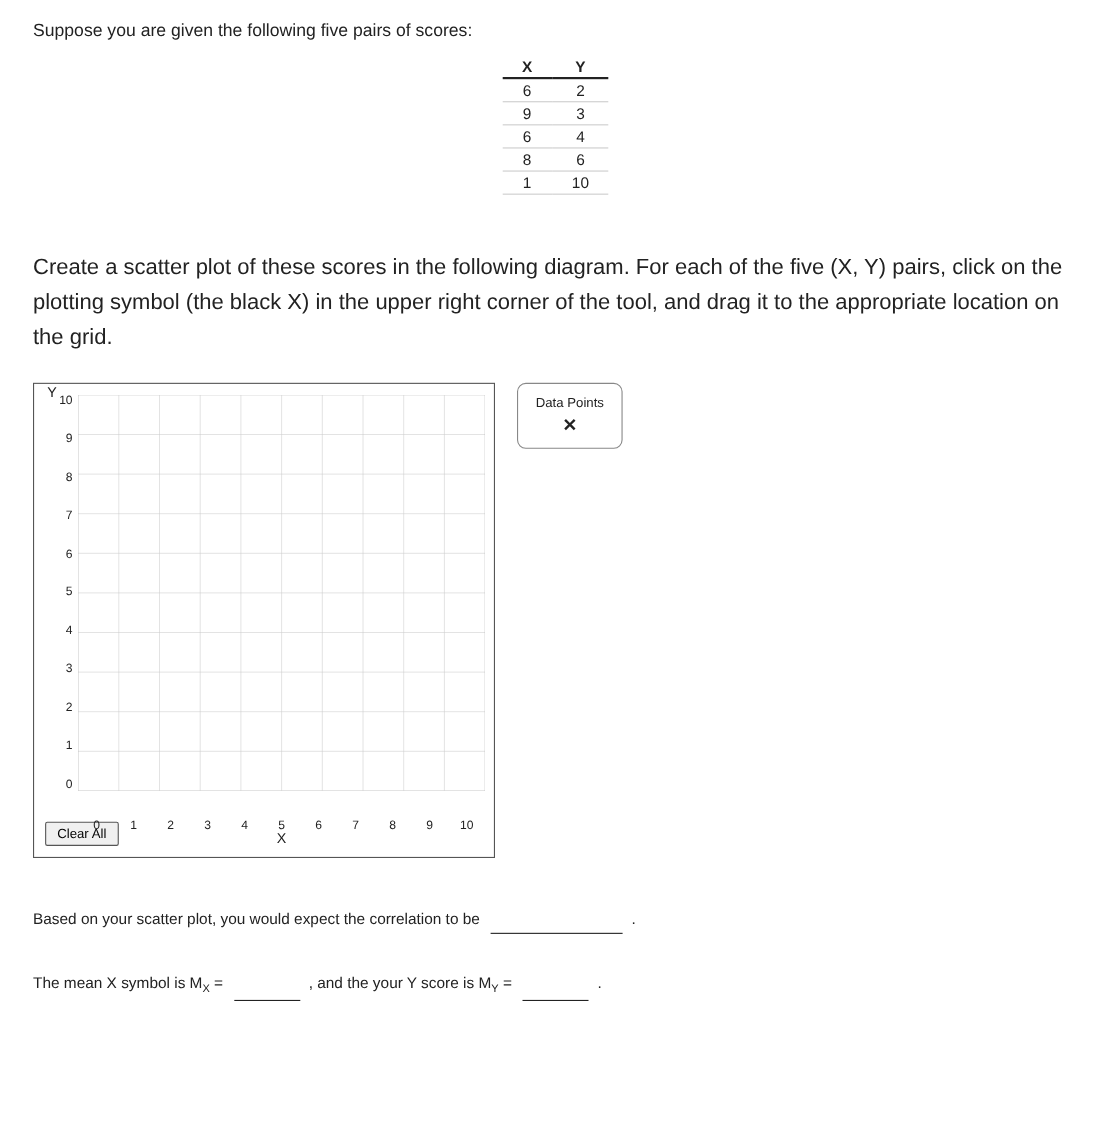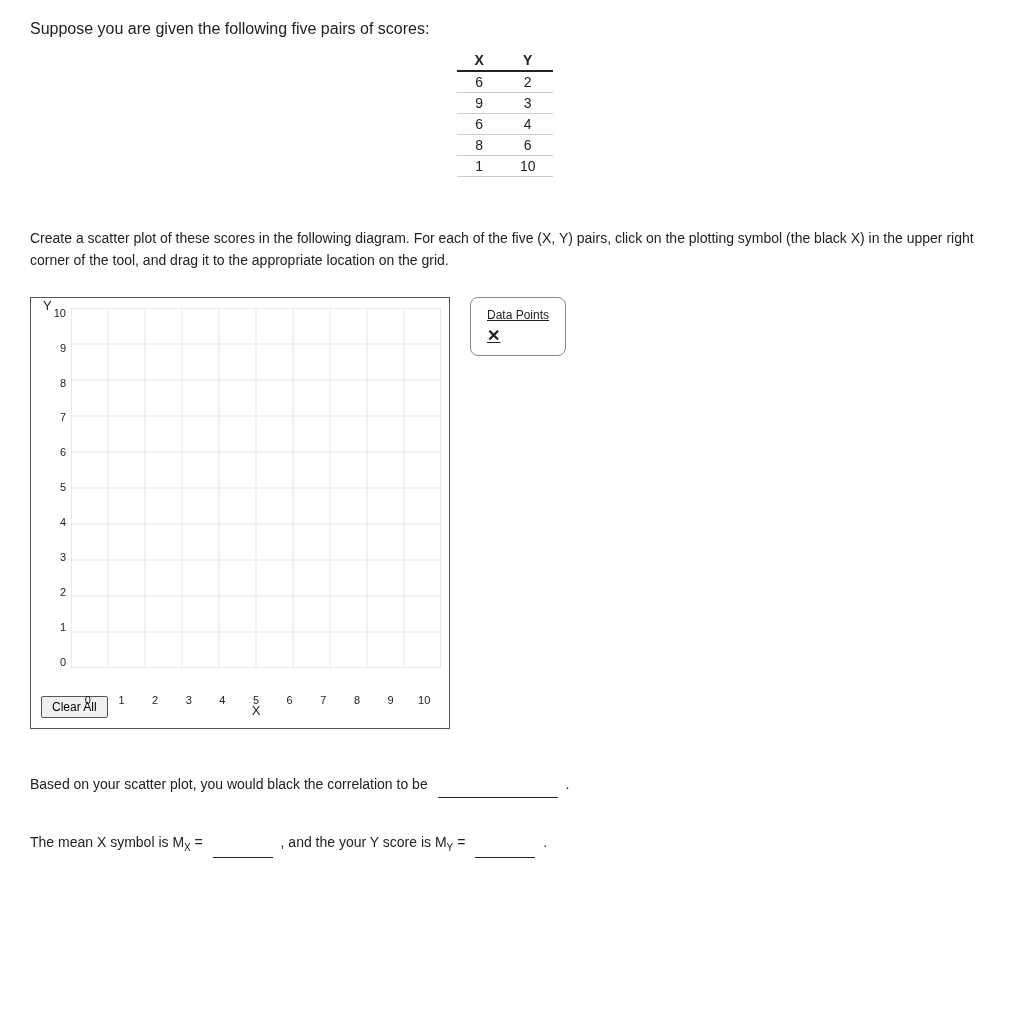--- a/index.html
+++ b/index.html
@@ -28,21 +28,21 @@
     }
     .scores-table .header-row th {
       font-weight: bold;
       border-bottom: 2px solid #222;
       padding-bottom: 2px;
     }
     .scores-table .data-row td {
       border-bottom: 1px solid #ccc;
     }
     .instruction-text {
-      font-size: 14px;
+      font-size: 20px;
       line-height: 1.6;
       margin-bottom: 25px;
     }
     .plot-section {
       display: flex;
       align-items: flex-start;
       margin-bottom: 40px;
     }
     .plot-container {
       border: 1.5px solid #555;
@@ -105,22 +105,21 @@
       width: 37px;
     }
     .legend-box {
       margin-left: 20px;
       border: 1.5px solid #888;
       border-radius: 8px;
       padding: 10px 16px;
       font-size: 13px;
       display: flex;
       flex-direction: column;
-      align-items: flex-start;
-      text-decoration: underline;
+      align-items: center;
     }
     .legend-title {
       font-size: 12px;
       margin-bottom: 4px;
     }
     .legend-x {
       font-size: 16px;
       font-weight: bold;
     }
     .clear-all-row {
@@ -268,21 +267,21 @@
       <button class="clear-all-btn">Clear All</button>
     </div>
   </div>
   <div class="legend-box">
     <span class="legend-title">Data Points</span>
     <span class="legend-x">✕</span>
   </div>
 </div>
 
 <p class="bottom-text">
-  <span>Based on your scatter plot, you would black the correlation to be</span>
+  <span>Based on your scatter plot, you would expect the correlation to be</span>
   <span class="blank-line">&nbsp;</span>
   .
 </p>
 
 <p class="bottom-text">
   <span>The mean X symbol is M</span><sub>X</sub><span> =</span>
   <span class="blank-short">&nbsp;</span>
   <span>, and the your Y score is M</span><sub>Y</sub><span> =</span>
   <span class="blank-short">&nbsp;</span>
   .

